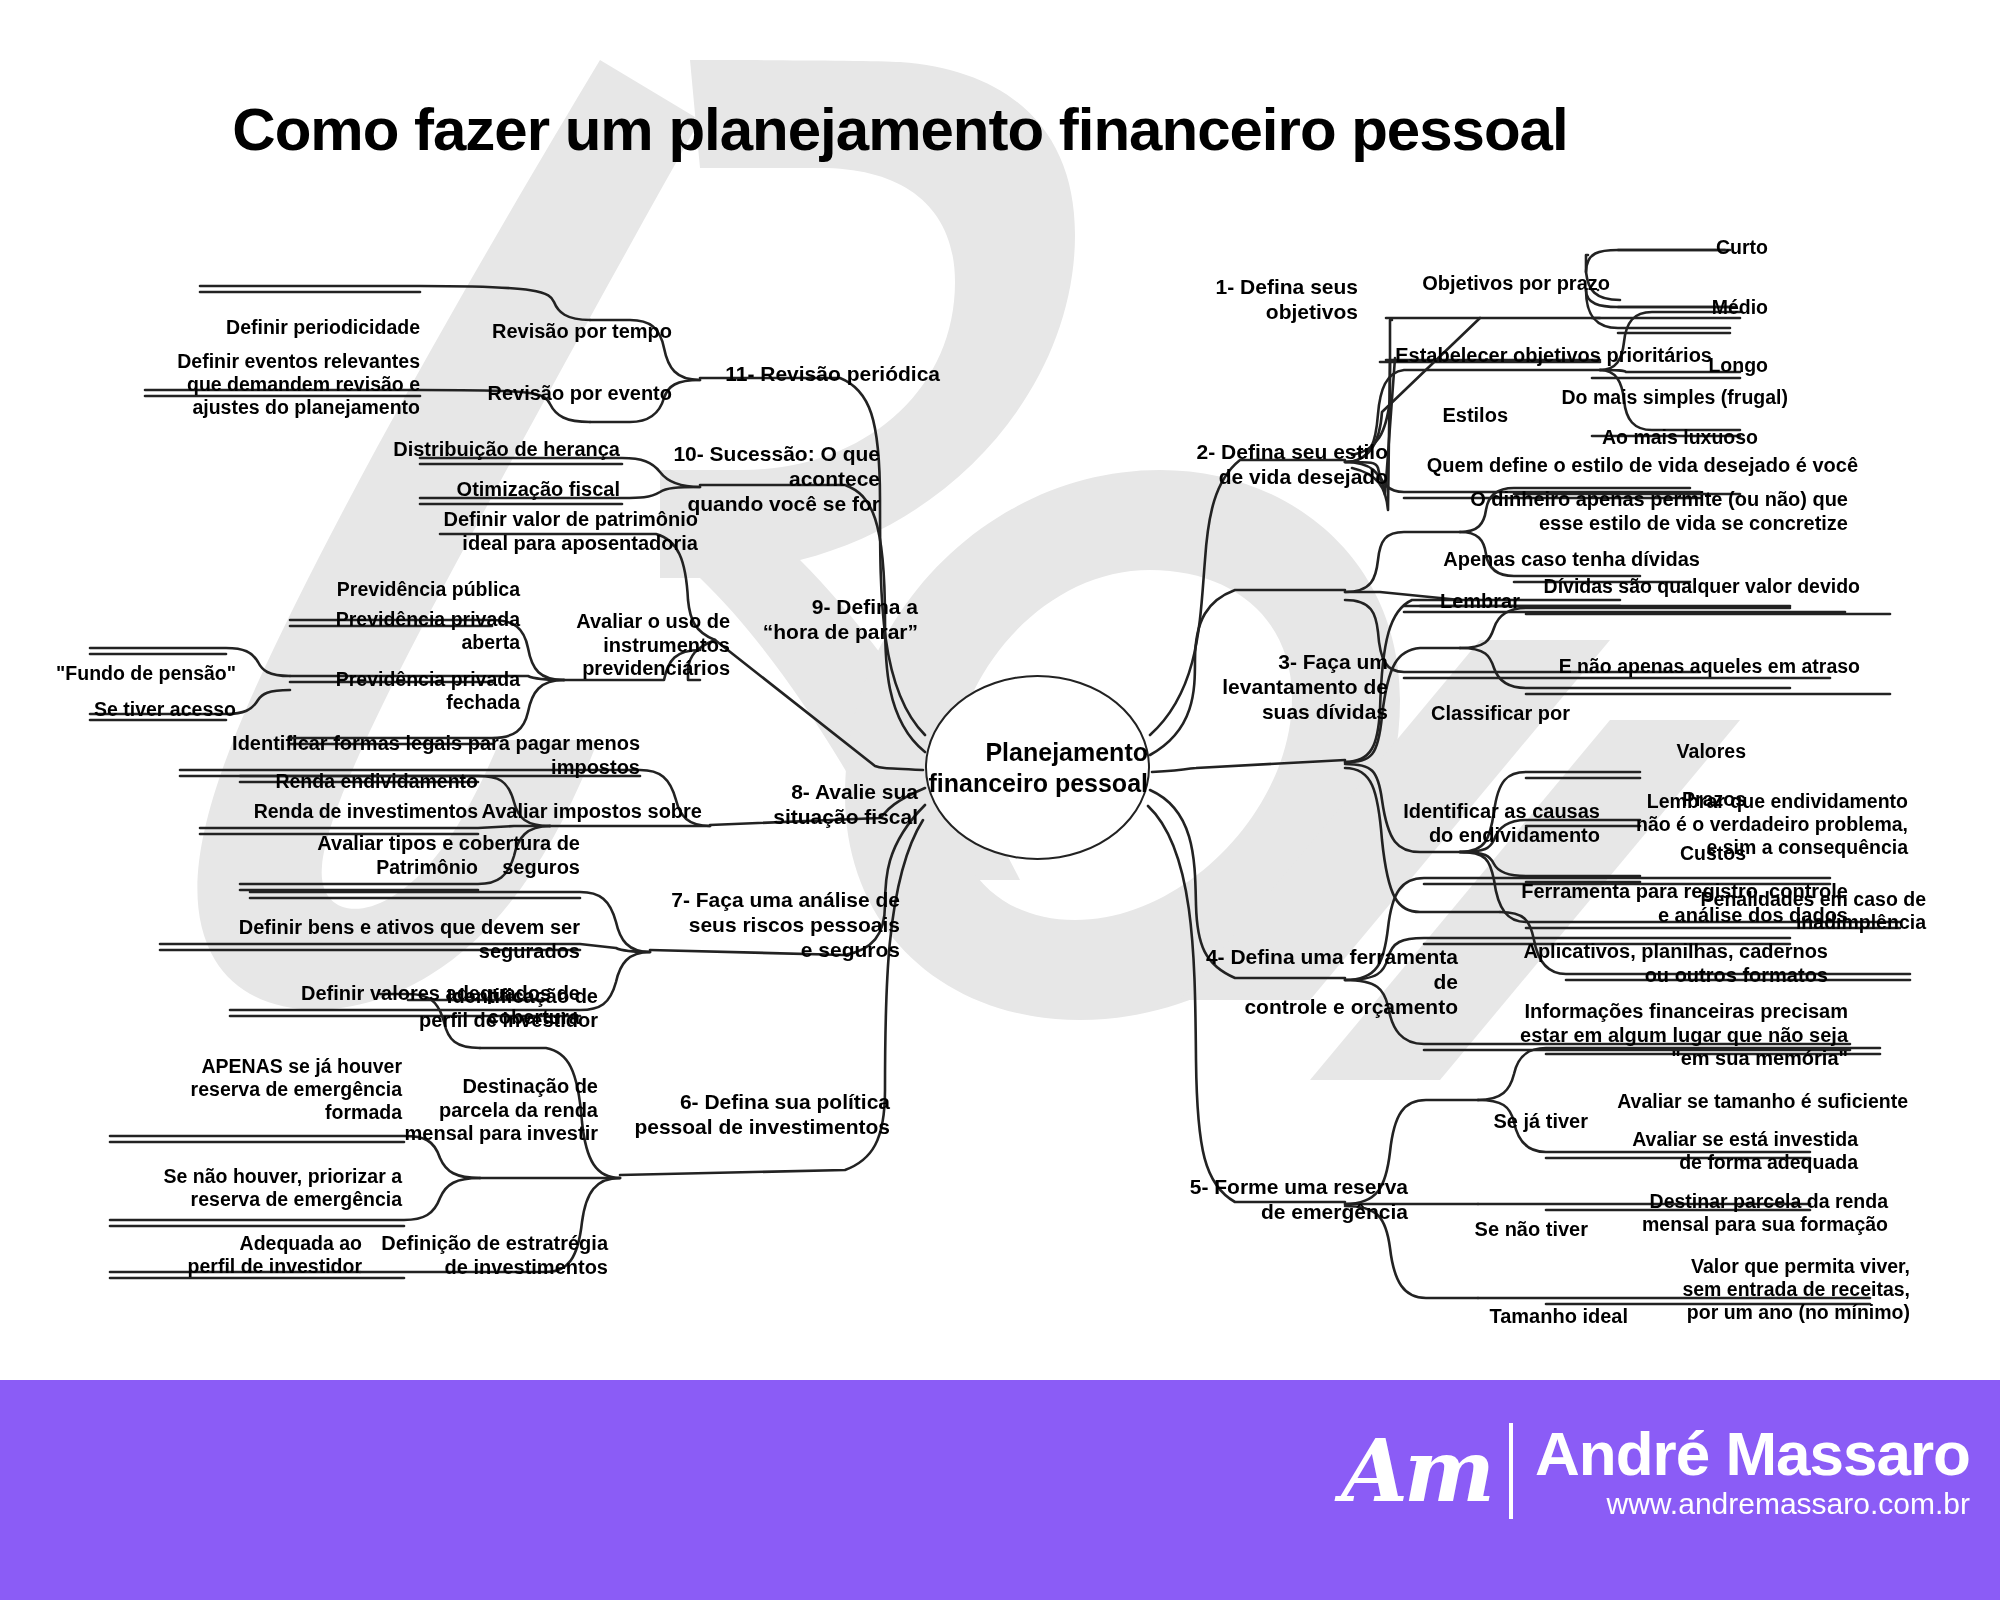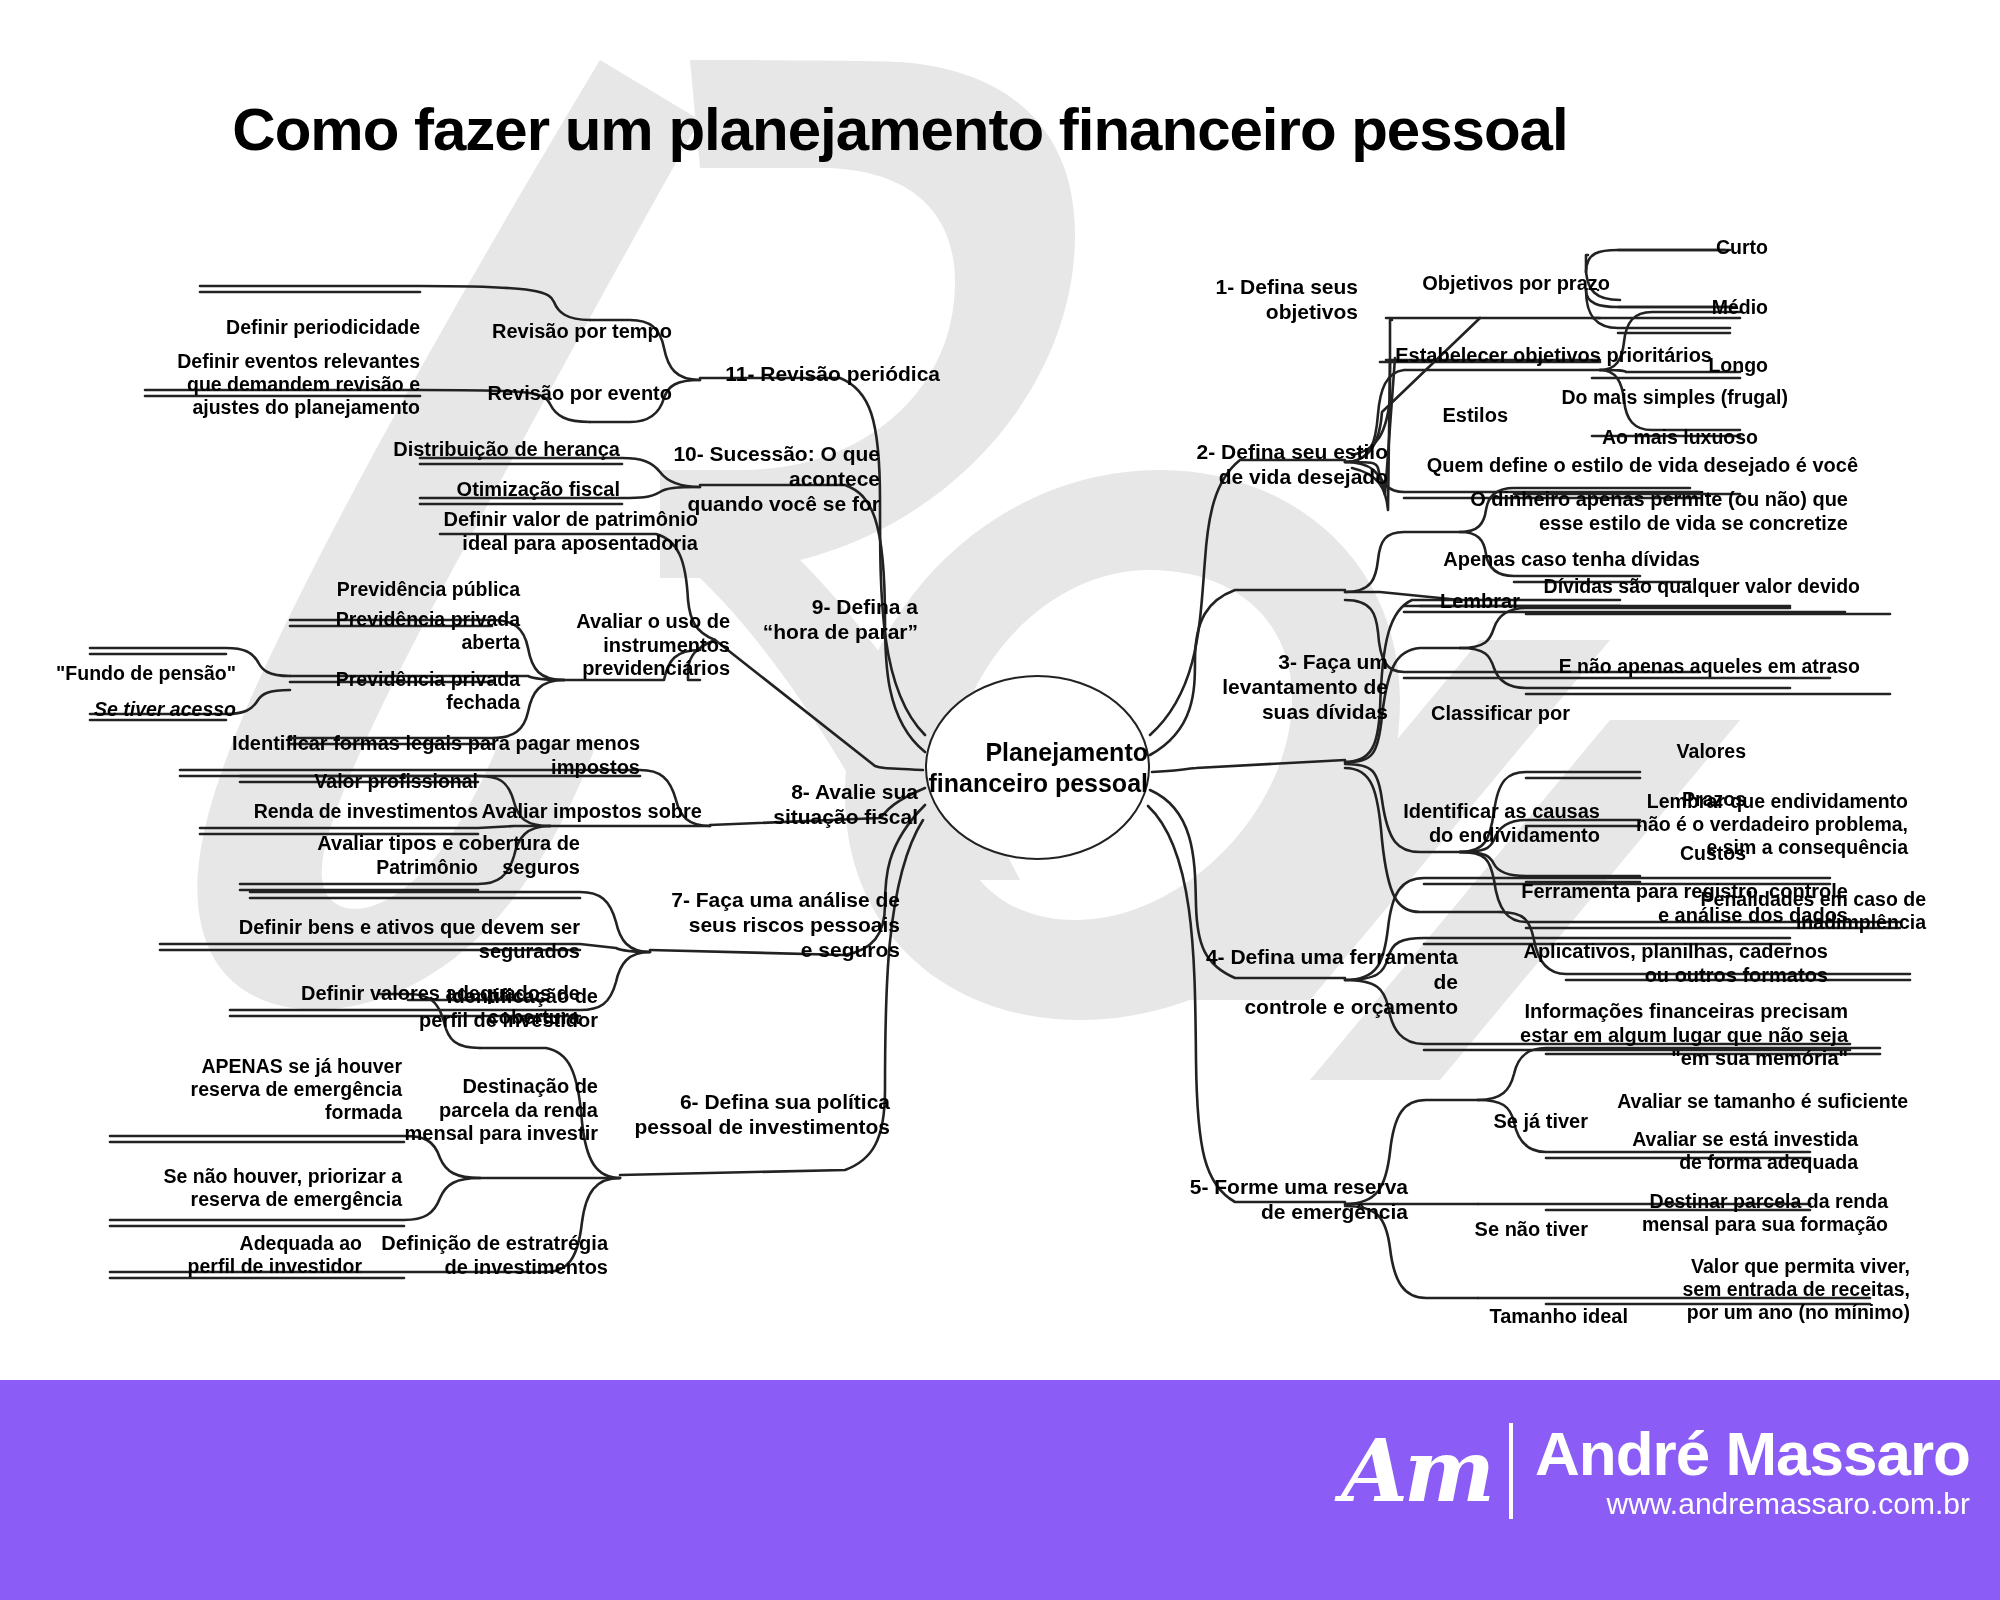--- a/index.html
+++ b/index.html
@@ -337,27 +337,27 @@
 ideal para aposentadoria</div>
 <div class="node lvl2 r" style="left:530px;top:610px;width:200px;">Avaliar o uso de
 instrumentos
 previdenciários</div>
 <div class="node lvl3 r" style="left:290px;top:578px;width:230px;">Previdência pública</div>
 <div class="node lvl3 r" style="left:290px;top:608px;width:230px;">Previdência privada
 aberta</div>
 <div class="node lvl3 r" style="left:290px;top:668px;width:230px;">Previdência privada
 fechada</div>
 <div class="node lvl3 l" style="left:56px;top:662px;width:180px;">"Fundo de pensão"</div>
-<div class="node lvl3 l" style="left:66px;top:698px;width:170px;font-style:italic;">Se tiver acesso</div>
+<div class="node lvl3 l" style="left:66px;top:698px;width:170px;">Se tiver acesso</div>
 
 <div class="node lvl1 r" style="left:718px;top:780px;width:200px;">8- Avalie sua
 situação fiscal</div>
 <div class="node lvl2 l" style="left:190px;top:732px;width:450px;">Identificar formas legais para pagar menos impostos</div>
 <div class="node lvl2 r" style="left:462px;top:800px;width:240px;">Avaliar impostos sobre</div>
-<div class="node lvl3 l" style="left:230px;top:770px;width:248px;">Valor profissional</div>
+<div class="node lvl3 l" style="left:230px;top:770px;width:248px;">Renda endividamento</div>
 <div class="node lvl3 l" style="left:190px;top:800px;width:288px;">Renda de investimentos</div>
 <div class="node lvl3 l" style="left:230px;top:856px;width:248px;">Patrimônio</div>
 
 <div class="node lvl1 r" style="left:650px;top:888px;width:250px;">7- Faça uma análise de
 seus riscos pessoais
 e seguros</div>
 <div class="node lvl2 l" style="left:260px;top:832px;width:320px;">Avaliar tipos e cobertura de seguros</div>
 <div class="node lvl2 l" style="left:160px;top:916px;width:420px;">Definir bens e ativos que devem ser segurados</div>
 <div class="node lvl2 l" style="left:230px;top:982px;width:350px;">Definir valores adequados de cobertura</div>
 

